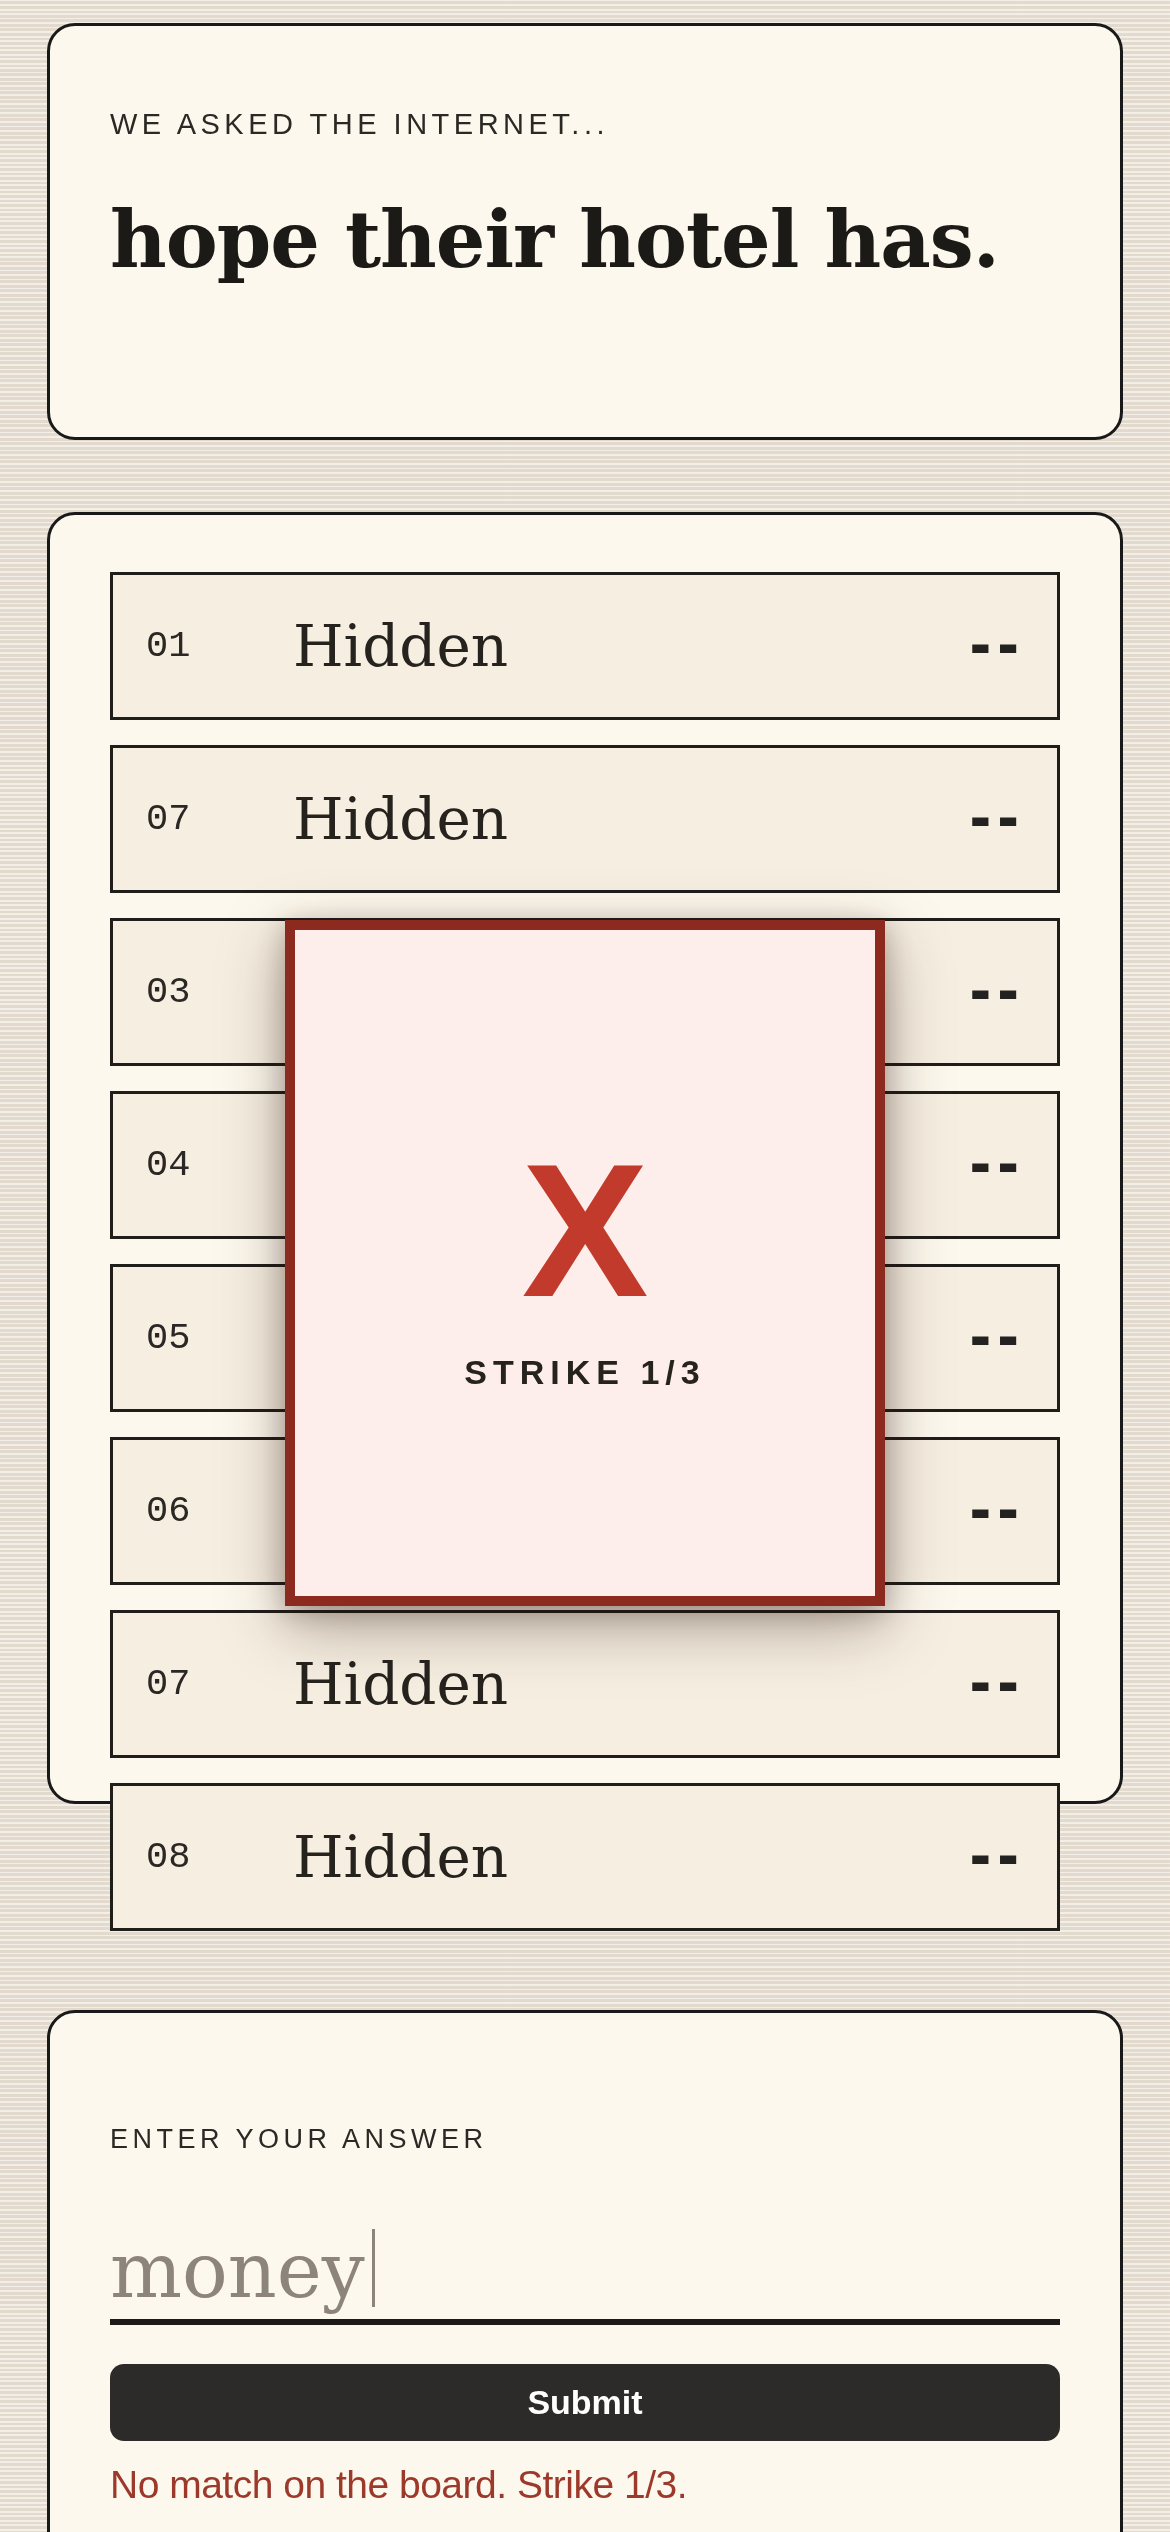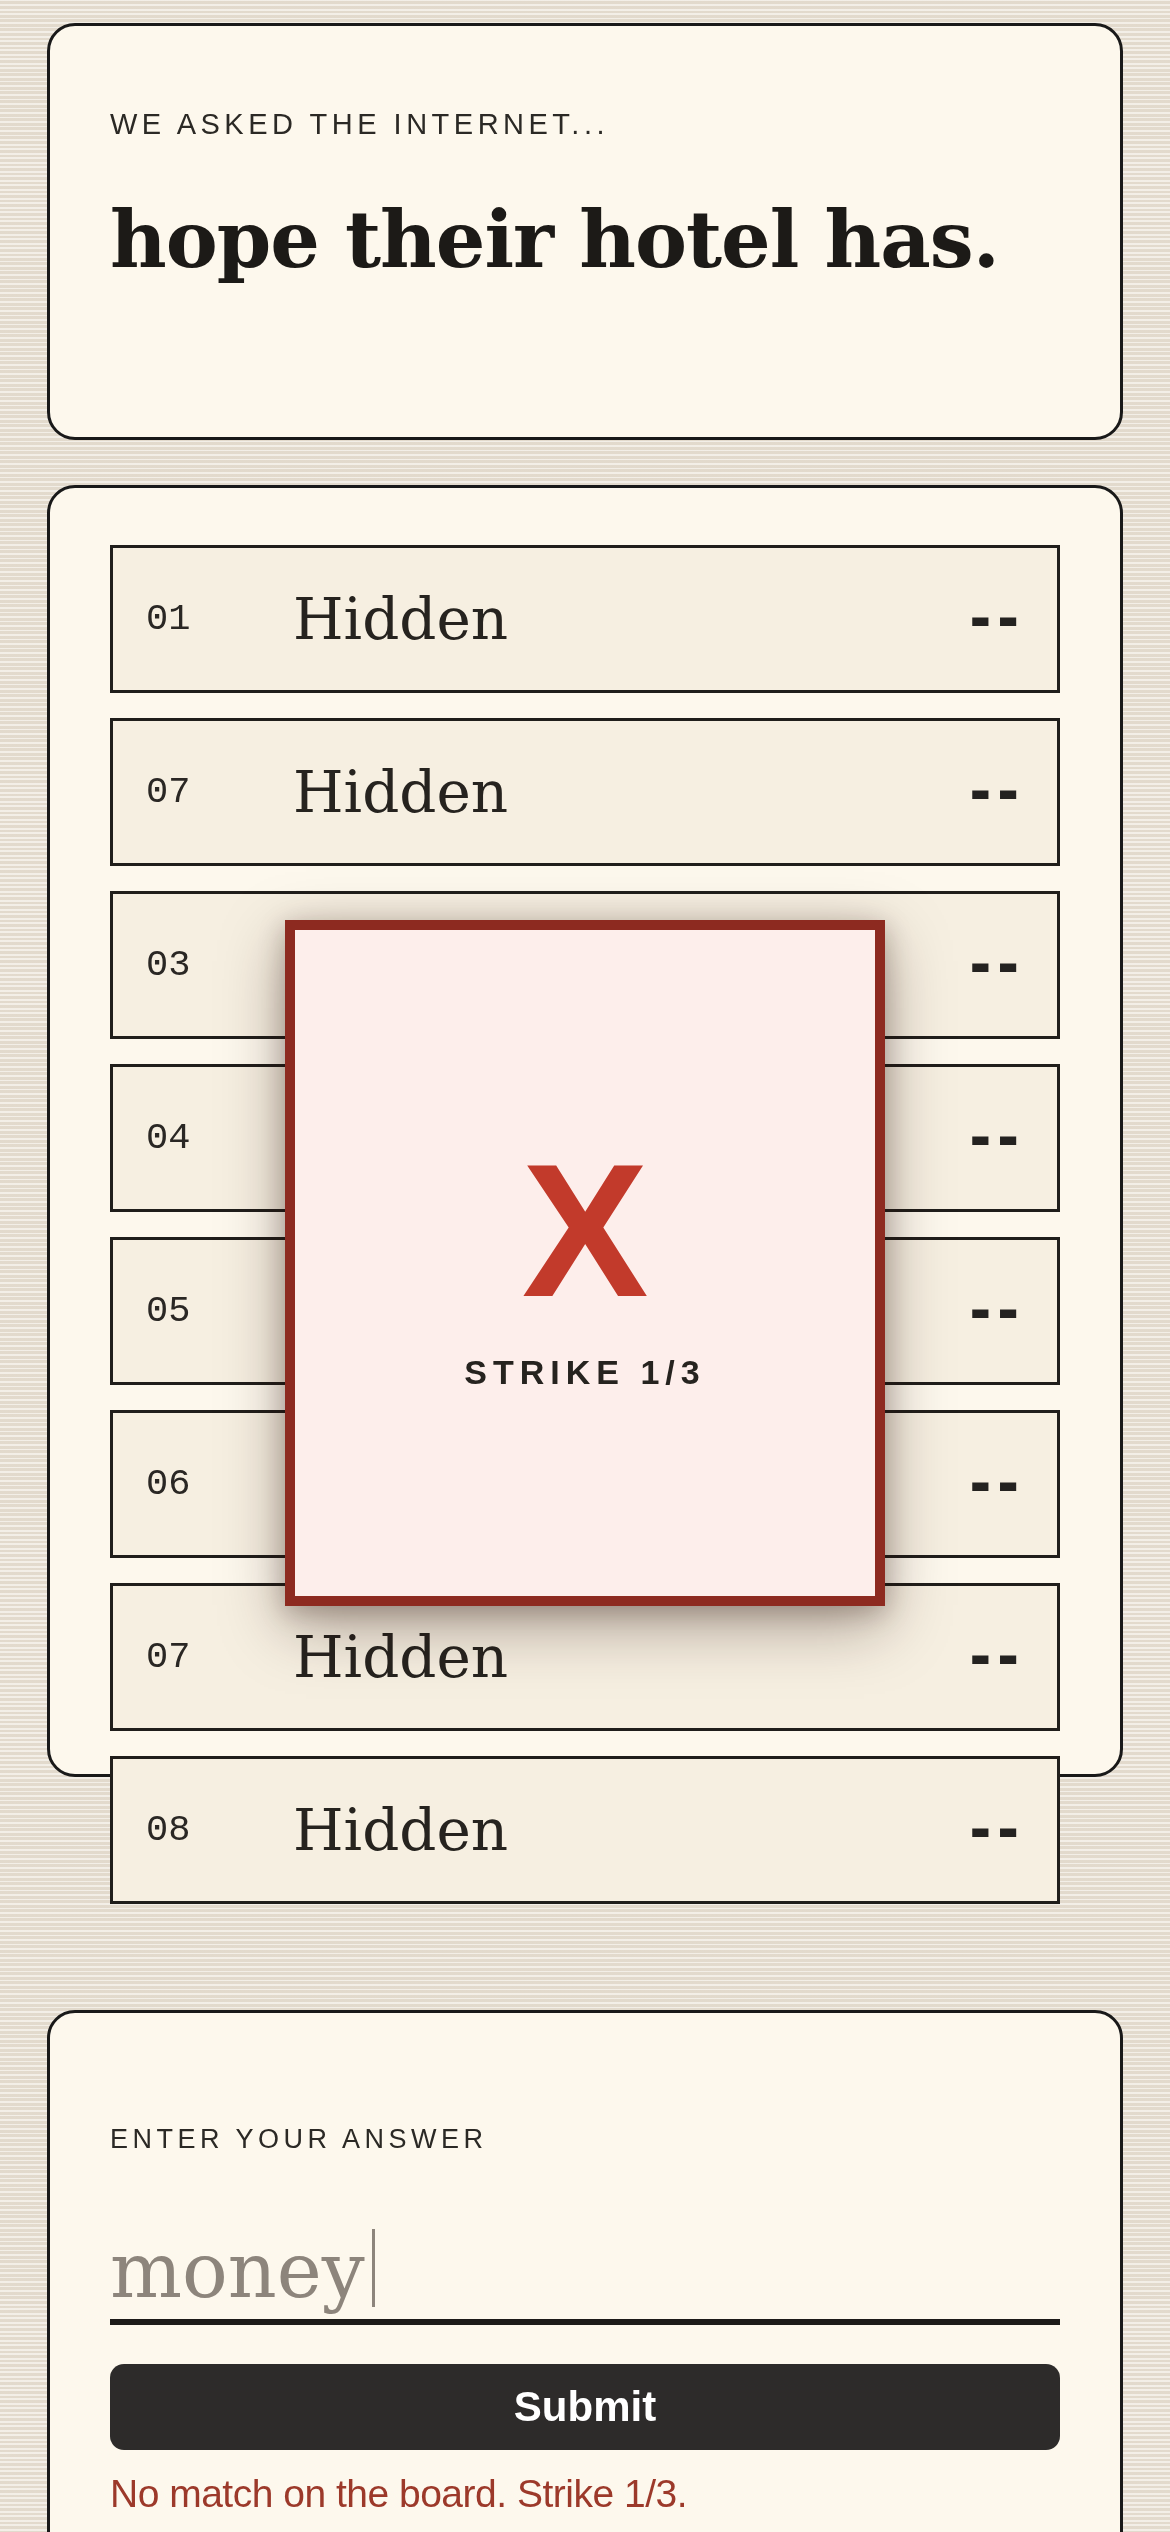--- a/index.html
+++ b/index.html
@@ -43,21 +43,21 @@
     font-weight: 700;
     font-size: 78px;
     line-height: 107px;
     color: #1c1a17;
     letter-spacing: -1px;
   }
   .q-title div { white-space: nowrap; }
 
   
   .card-board {
-    top: 485px;
+    top: 512px;
     height: 1292px;
     padding: 57px 60px 0 60px;
   }
   .rows {
     display: flex;
     flex-direction: column;
     gap: 25px;
   }
   .row {
     height: 148px;
@@ -161,28 +161,28 @@
     background: #8d857c;
   }
   .input-underline {
     margin-top: 2px;
     height: 6px;
     background: #1d1b19;
   }
   .submit-button {
     margin-top: 39px;
     width: 100%;
-    height: 86px;
+    height: 77px;
     background: #2d2b2a;
     border: none;
     border-radius: 14px;
     color: #ffffff;
     font-family: "Liberation Sans", sans-serif;
     font-weight: 700;
-    font-size: 42px;
+    font-size: 34px;
     display: flex;
     align-items: center;
     justify-content: center;
     cursor: pointer;
   }
   .error-message {
     margin-top: 22px;
     font-size: 39px;
     font-weight: 400;
     color: #9c392a;

